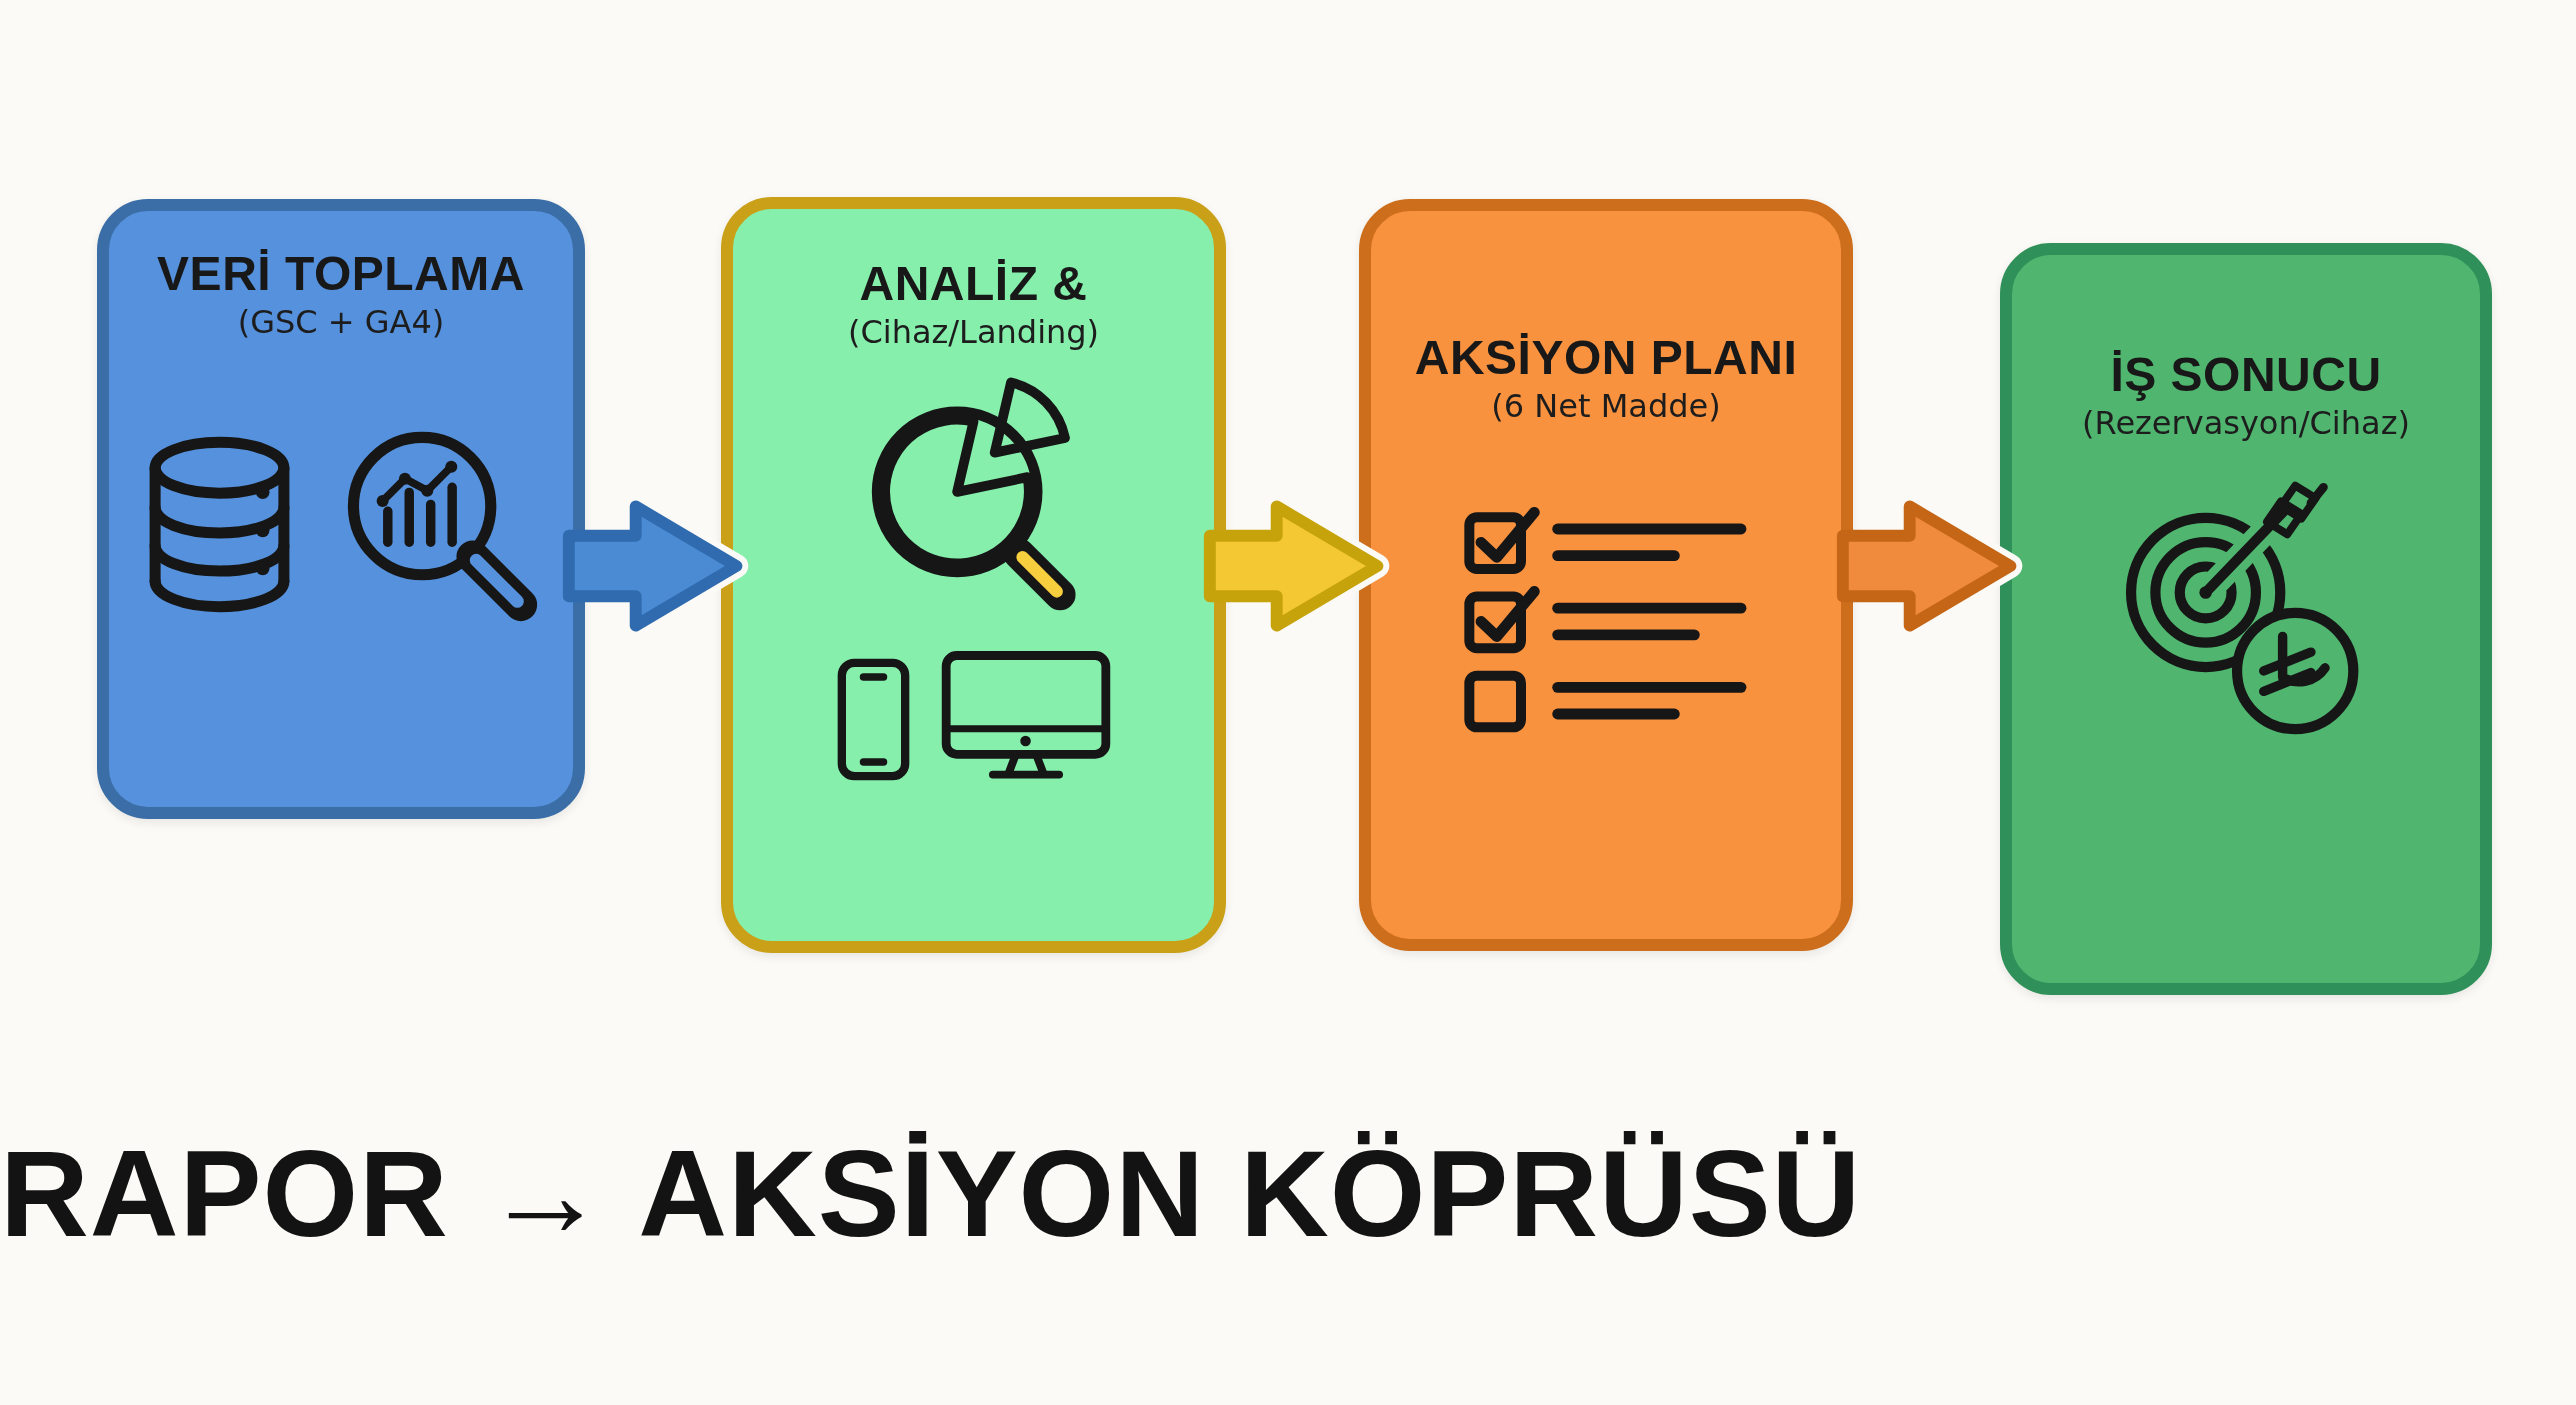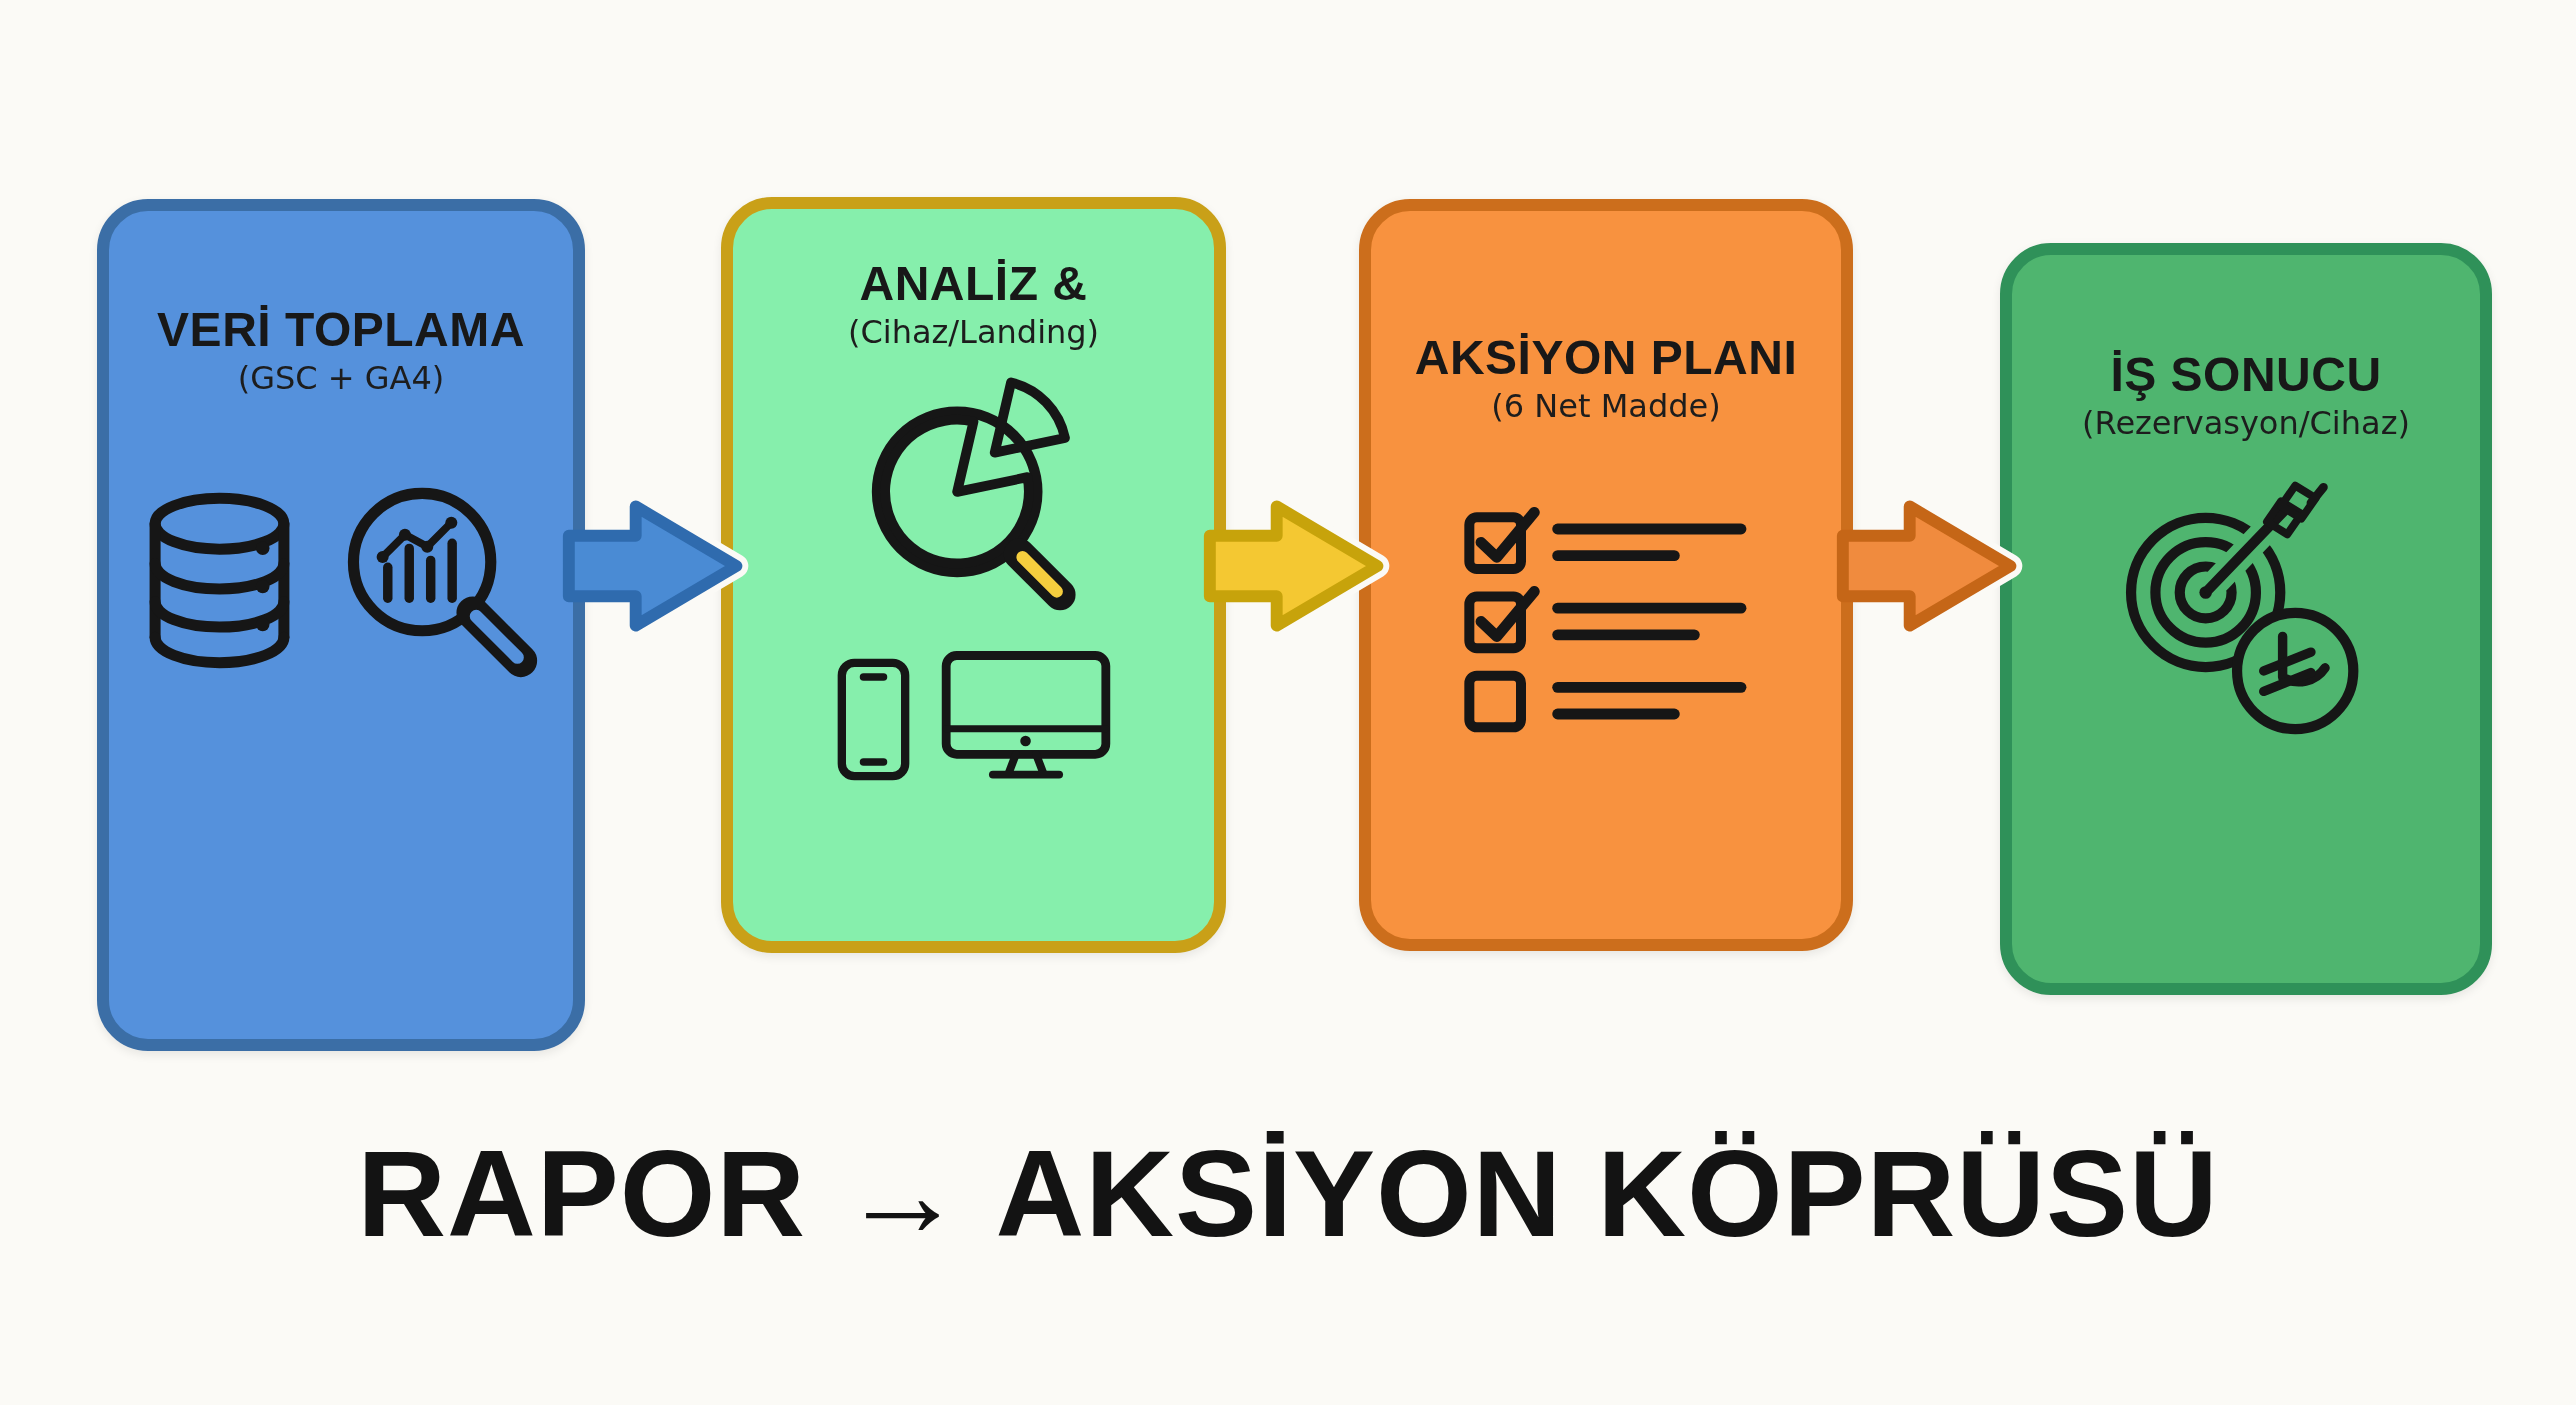--- a/index.html
+++ b/index.html
@@ -14,21 +14,21 @@
     position:absolute;
     box-sizing:border-box;
     border-radius:51px;
     border-style:solid;
     border-width:12px;
     display:flex;
     flex-direction:column;
     align-items:center;
     box-shadow:0 3.7px 9.1px rgba(0,0,0,0.08);
   }
-  .card-blue  {left:97px; top:199px; width:488px; height:852px; background:#5591DC; border-color:#3B6EA6; padding-top:92px;}
+  .card-blue  {left:97px; top:199px; width:488px; height:620px; background:#5591DC; border-color:#3B6EA6; padding-top:36px;}
   .card-yellow{left:721px; top:197px; width:505px; height:756px; background:#86efac; border-color:#C9A018; padding-top:48px;}
   .card-orange{left:1359px;top:199px; width:494px; height:752px; background:#F8923F; border-color:#CC6E1C; padding-top:120px;}
   .card-green {left:2000px;top:199px; width:492px; height:752px; background:#4FB56F; border-color:#2F9159; padding-top:93px;margin-top:44px;}
   .card h2{
     margin:0;
     font-size:48px;
     font-weight:bold;
     line-height:1.13;
     letter-spacing:0.5px;
     color:#181818;
@@ -56,21 +56,20 @@
   .arrow-1{left:567px; top:488px;}
   .arrow-2{left:1208px;top:488px;}
   .arrow-3{left:1841px;top:488px;}
   .arrow-1 .arrow-body{fill:#4A8BD4; stroke:#2F6BAE;}
   .arrow-2 .arrow-body{fill:#F4C832; stroke:#C7A30B;}
   .arrow-3 .arrow-body{fill:#F08B3E; stroke:#C56617;}
   .footer-title{
     position:absolute;
     left:0; right:0;
     top:1132px;
-    text-align:center;
     font-size:123px;
     font-weight:bold;
     letter-spacing:0.9px;
     color:#131313;
     line-height:1.0;
   }
 </style>
 </head>
 <body>
 

